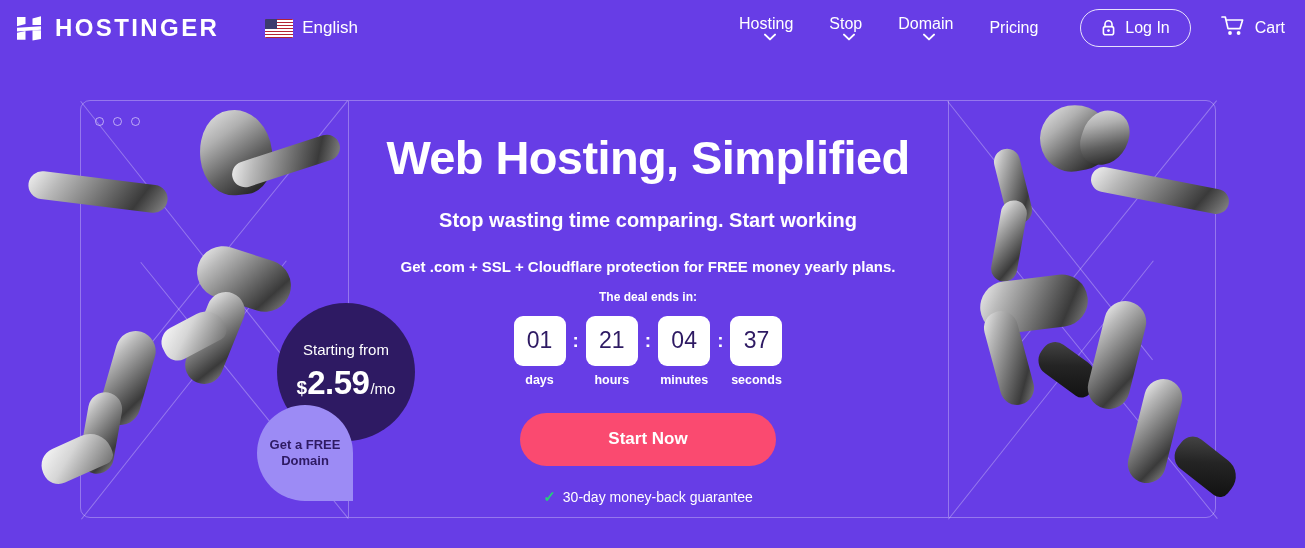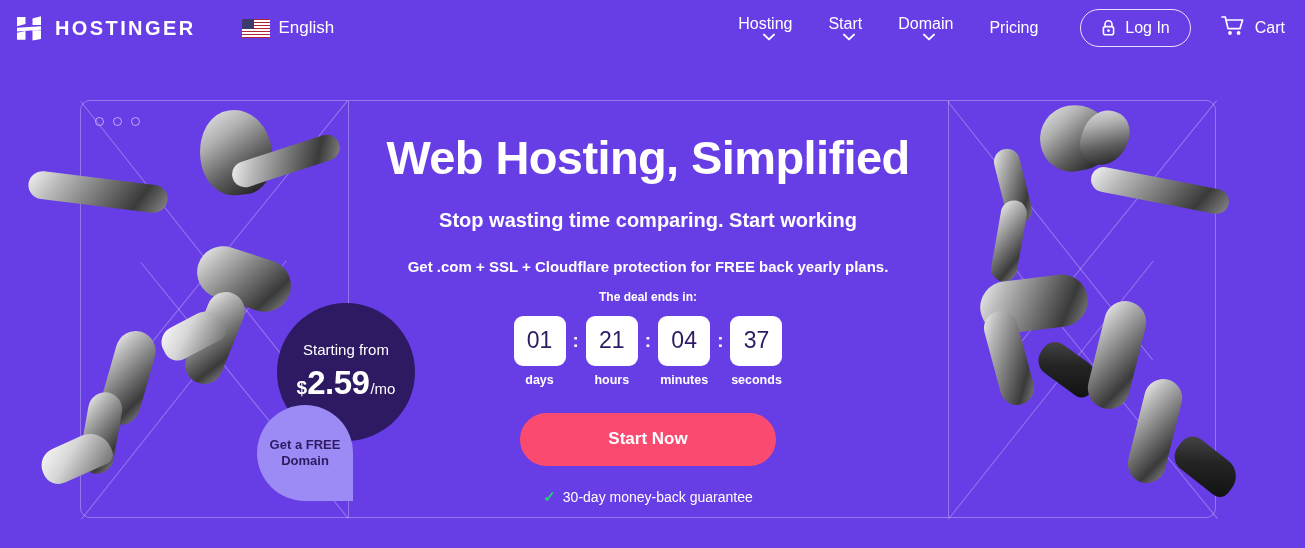--- a/index.html
+++ b/index.html
@@ -15,21 +15,21 @@
 
   
   .header {
     position: absolute; top: 0; left: 0; width: 1305px; height: 56px;
     display: flex; align-items: center; z-index: 40;
   }
   .brand { display: flex; align-items: center; margin-left: 14px; }
   .logo-mark { width: 30px; height: 30px; position: relative; flex: 0 0 auto; }
   .logo-mark svg { display: block; }
   .brand-name {
-    color: #ffffff; font-size: 20px; font-weight: bold;
+    color: #ffffff; font-size: 24px; font-weight: bold;
     letter-spacing: 2.4px; margin-left: 11px; white-space: nowrap;
   }
   .lang { display: flex; align-items: center; margin-left: 46px; cursor: pointer; }
   .flag {
     width: 28px; height: 19px; flex: 0 0 auto; border-radius: 1px; overflow: hidden;
     position: relative; background: #ffffff;
   }
   .flag .stripes { position: absolute; inset: 0;
     background: repeating-linear-gradient(to bottom,#b22234 0,#b22234 1.46px,#ffffff 1.46px,#ffffff 2.92px); }
   .flag .canton { position: absolute; left: 0; top: 0; width: 12px; height: 10.2px; background: #3c3b6e; }
@@ -197,21 +197,21 @@
       <div class="nav-item">
         <span>Hosting</span>
         <span class="chev">
           <svg width="12" height="8" viewBox="0 0 12 8">
               <path d="M1 1.6 L6 6.4 L11 1.6" stroke="#fff" stroke-width="2" fill="none" stroke-linecap="round" stroke-linejoin="round"></path>
             </svg>
         </span>
       </div>
 
       <div class="nav-item">
-        <span>Start</span>
+        <span>Stop</span>
         <span class="chev">
           <svg width="12" height="8" viewBox="0 0 12 8">
               <path d="M1 1.6 L6 6.4 L11 1.6" stroke="#fff" stroke-width="2" fill="none" stroke-linecap="round" stroke-linejoin="round"></path>
             </svg>
         </span>
       </div>
 
       <div class="nav-item">
         <span>Domain</span>
         <span class="chev">
@@ -306,21 +306,21 @@
   </div>
 
   <div class="free-domain">
     <div class="free-domain-txt">Get a FREE
 Domain</div>
   </div>
 
   <div class="hero-content">
     <h1 class="h1">Web Hosting, Simplified</h1>
     <div class="h2">Stop wasting time comparing. Start working</div>
-    <div class="sub">Get .com + SSL + Cloudflare protection for FREE back yearly plans.</div>
+    <div class="sub">Get .com + SSL + Cloudflare protection for FREE money yearly plans.</div>
     <div class="deal">The deal ends in:</div>
 
     <div class="countdown">
       <div class="cd-unit">
         <div class="cd-box">01</div>
         <div class="cd-label">days</div>
       </div>
       <div class="cd-sep">:</div>
       <div class="cd-unit">
         <div class="cd-box">21</div>

